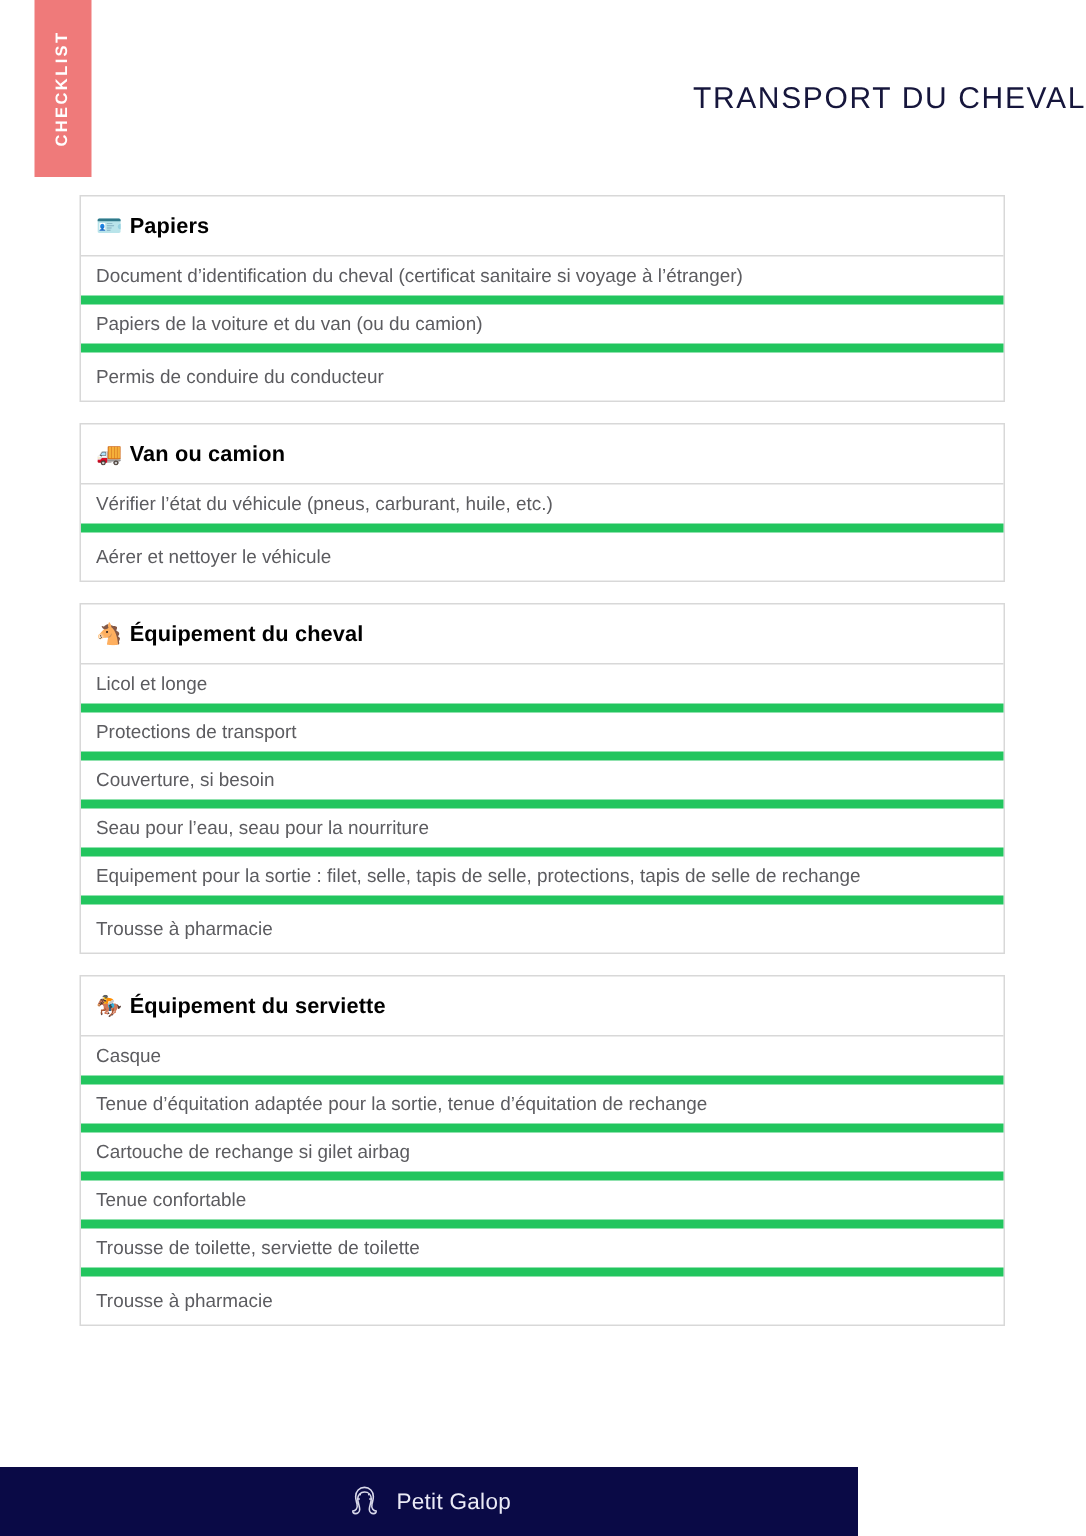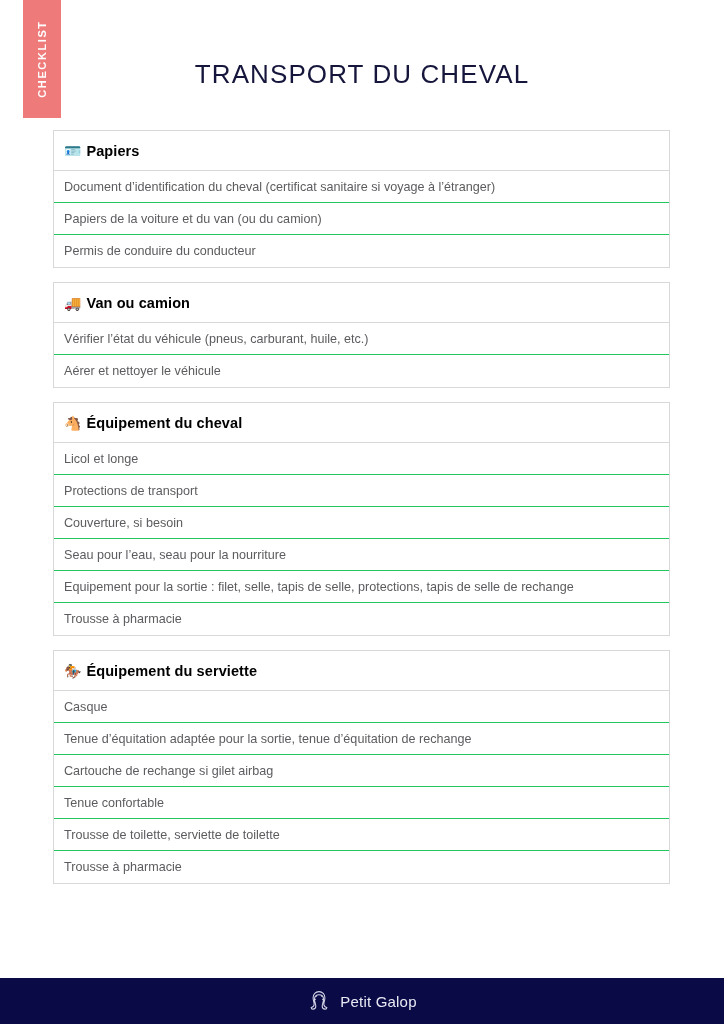--- a/index.html
+++ b/index.html
@@ -42,22 +42,22 @@
     font-size: 11px;
     font-weight: bold;
     letter-spacing: 1.6px;
     font-family: "Liberation Sans", sans-serif;
   }
   .page-title {
     position: absolute;
     left: 0;
     right: 0;
     top: 42px;
-    text-align: center;
-    font-size: 26px;
+    text-align: right;
+    font-size: 20px;
     font-weight: 500;
     letter-spacing: 1.1px;
     color: #16163c;
     font-family: "Liberation Sans", sans-serif;
   }
 
   
   .content {
     position: absolute;
     left: 53px;
@@ -93,36 +93,36 @@
   }
   .section-items {
     display: block;
   }
   .item-row {
     height: 32px;
     display: flex;
     align-items: center;
     padding-left: 10px;
     padding-right: 8px;
-    border-bottom: 1px solid #22c55e;
+    border-bottom: 6px solid #22c55e;
     box-sizing: border-box;
     font-size: 12.6px;
     color: #5c5c60;
     font-family: "Liberation Sans", sans-serif;
   }
   .item-row:last-child {
     border-bottom: none;
   }
 
   
   .footer {
     position: absolute;
     left: 0;
     bottom: 0;
-    width: 724px;
+    width: 572px;
     height: 46px;
     background: #0a0a46;
     display: flex;
     align-items: center;
     justify-content: center;
     gap: 9px;
   }
   .footer-logo {
     width: 24px;
     height: 24px;

